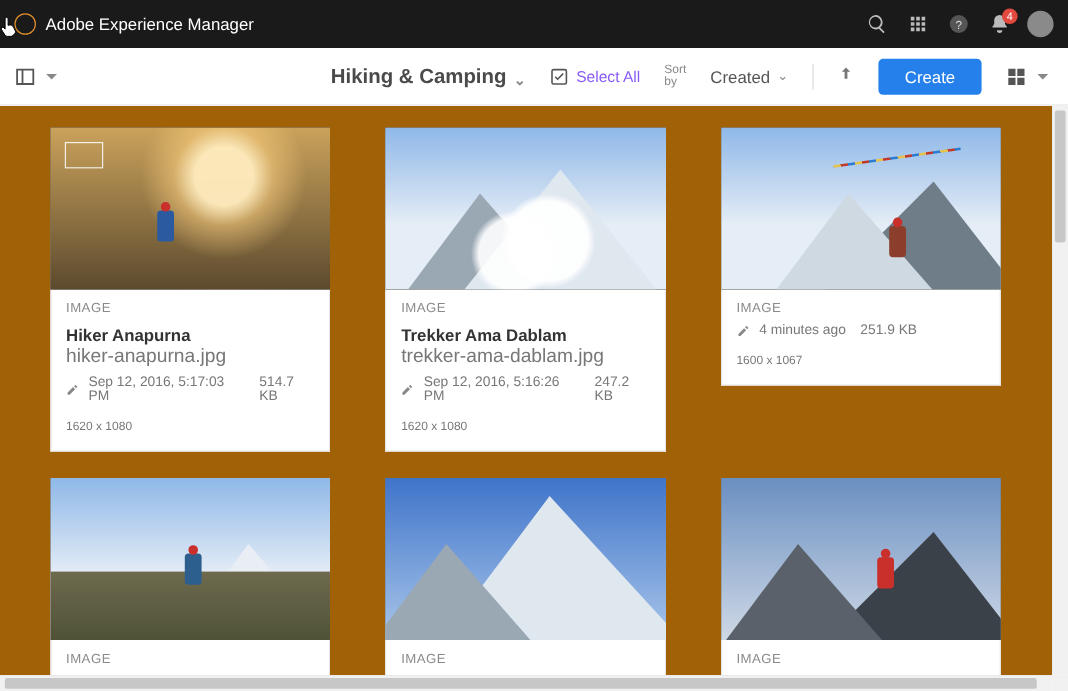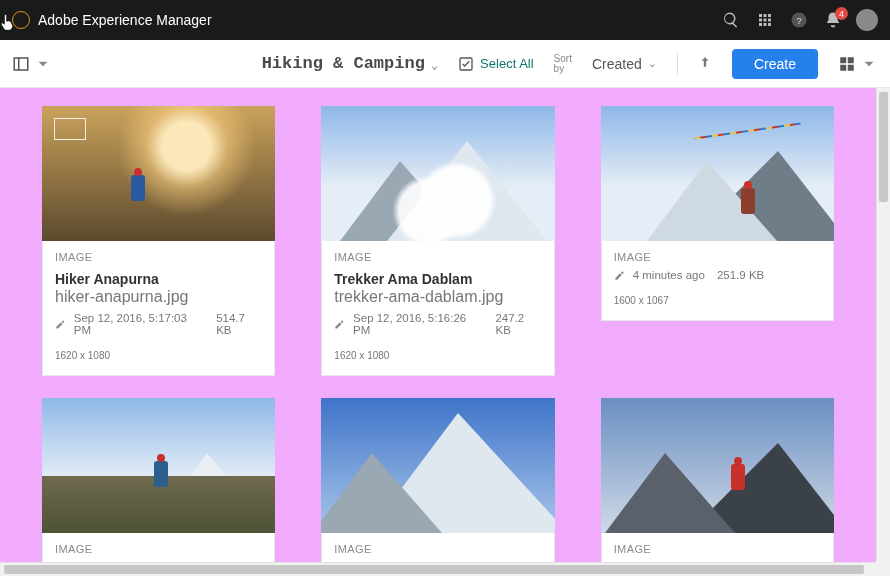--- a/index.html
+++ b/index.html
@@ -30,41 +30,41 @@
   
   .actionbar {
     height:48px; border-bottom:1px solid #e6e6e6; display:flex; align-items:center; padding:0 12px; gap:14px;
   }
   .rail-toggle {
     display:flex; align-items:center; gap:4px; color:#555; cursor:pointer;
   }
   .rail-toggle svg { width:18px; height:18px; fill:#555; }
   .center-group { margin-left:auto; display:flex; align-items:center; gap:20px; }
   .breadcrumb-current {
-    font-size:17px; font-weight:600; color:#4a4a4a; display:flex; align-items:flex-end; gap:6px; cursor:pointer;font-family:Liberation Mono, monospace;
+    font-size:17px; font-weight:600; color:#4a4a4a; display:flex; align-items:flex-end; gap:6px; cursor:pointer;
   }
   .breadcrumb-current .chev { font-size:12px; color:#888; }
-  .selectall { display:flex; align-items:center; gap:6px; font-size:13px; color:#0f766e; cursor:pointer; }
+  .selectall { display:flex; align-items:center; gap:6px; font-size:13px; color:#8b5cf6; cursor:pointer; }
   .selectall svg { width:16px; height:16px; }
   .sortby { display:flex; flex-direction:column; font-size:10px; color:#888; line-height:1.0; }
   .sort-field { display:flex; align-items:center; gap:6px; font-size:14px; color:#555; cursor:pointer; }
   .sort-field .chev { font-size:11px; color:#888; }
   .vdiv { width:1px; height:22px; background:#ddd; }
   .sort-dir { cursor:pointer; color:#777; }
   .sort-dir svg { width:14px; height:14px; fill:#777; }
   .create-btn {
     background:#2680eb; color:#fff; border:none; border-radius:4px; padding:7px 22px; font-size:14px; font-weight:500; cursor:pointer;
   }
   .view-switch { display:flex; align-items:center; gap:4px; color:#555; cursor:pointer; }
   .view-switch svg { width:18px; height:18px; fill:#555; }
 
   
   .content {
     position:absolute; top:88px; bottom:14px; left:0; right:14px; overflow:auto; padding:18px 42px;
-    background:#f0abfc;
+    background:#a16207;
   }
   .grid { display:grid; grid-template-columns: repeat(3, 1fr); column-gap:46px; row-gap:22px; }
   .card { width:100%; }
   .thumb {
     width:100%; height:135px; background:#678; position:relative; overflow:hidden;
   }
   
   .sky   { position:absolute; inset:0; background:linear-gradient(#8fb8e8,#e5edf6 60%); }
   .cloud { position:absolute; inset:0; background:
            radial-gradient(circle at 58% 70%, rgba(255,255,255,.95) 0 20%, transparent 24%),

